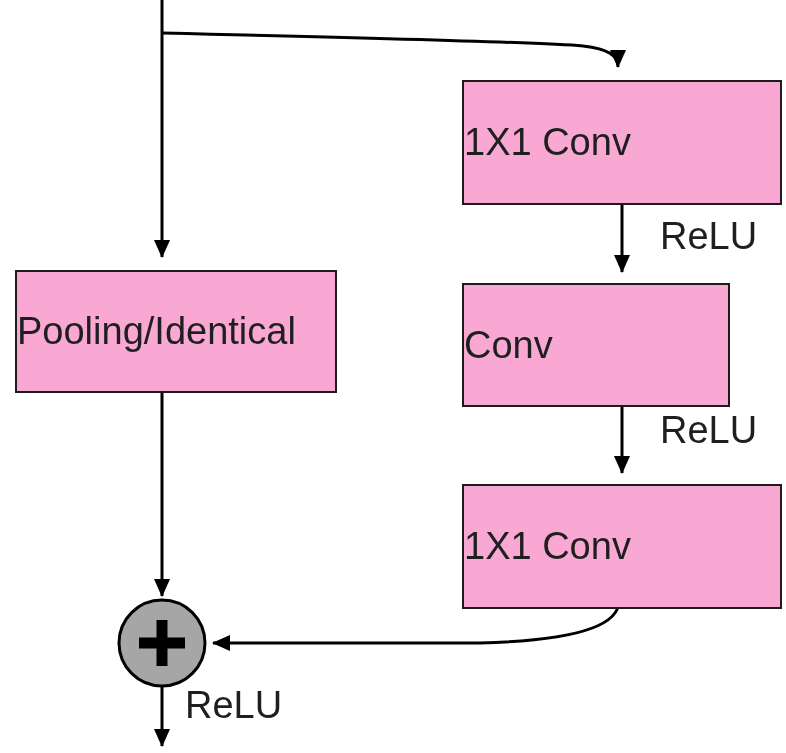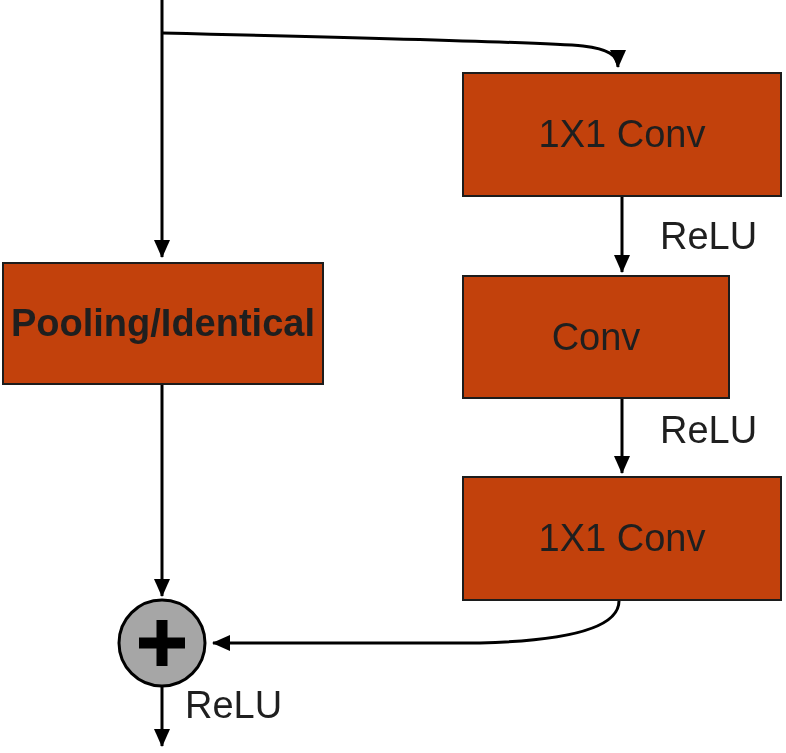--- a/index.html
+++ b/index.html
@@ -12,43 +12,44 @@
     overflow: hidden;
   }
   #connectors {
     position: absolute;
     left: 0; top: 0;
     width: 786px; height: 753px;
   }
   .block {
     position: absolute;
     box-sizing: border-box;
-    background: #c2410c;
+    background: #f9a8d4;
     border: 2.5px solid #1c1c1c;
     display: flex;
     align-items: center;
-    justify-content: center;
+    justify-content: flex-start;
+    margin-top: 8px;
   }
   .block-label {
     font-size: 38px;
     color: #1f1f1f;
     white-space: nowrap;
   }
   .relu-label {
     position: absolute;
     font-size: 38px;
     line-height: 46px;
     color: #1f1f1f;
     white-space: nowrap;
     text-align: center;
   }
   #block-conv-top    { left: 462px; top:  72px; width: 320px; height: 125px; }
   #block-conv-mid    { left: 462px; top: 275px; width: 268px; height: 124px; }
   #block-conv-bottom { left: 462px; top: 476px; width: 320px; height: 125px; }
-  #block-pooling     { left:   2px; top: 262px; width: 322px; height: 123px; font-weight: bold; }
+  #block-pooling     { left:   15px; top: 262px; width: 322px; height: 123px; }
   #relu-top { left: 660px; top: 213px; }
   #relu-mid { left: 660px; top: 407px; }
   #relu-out { left: 185px; top: 682px; }
 </style>
 </head>
 <body>
 
 <div id="stage">
 
   <svg id="connectors" viewBox="0 0 786 753" xmlns="http://www.w3.org/2000/svg">

